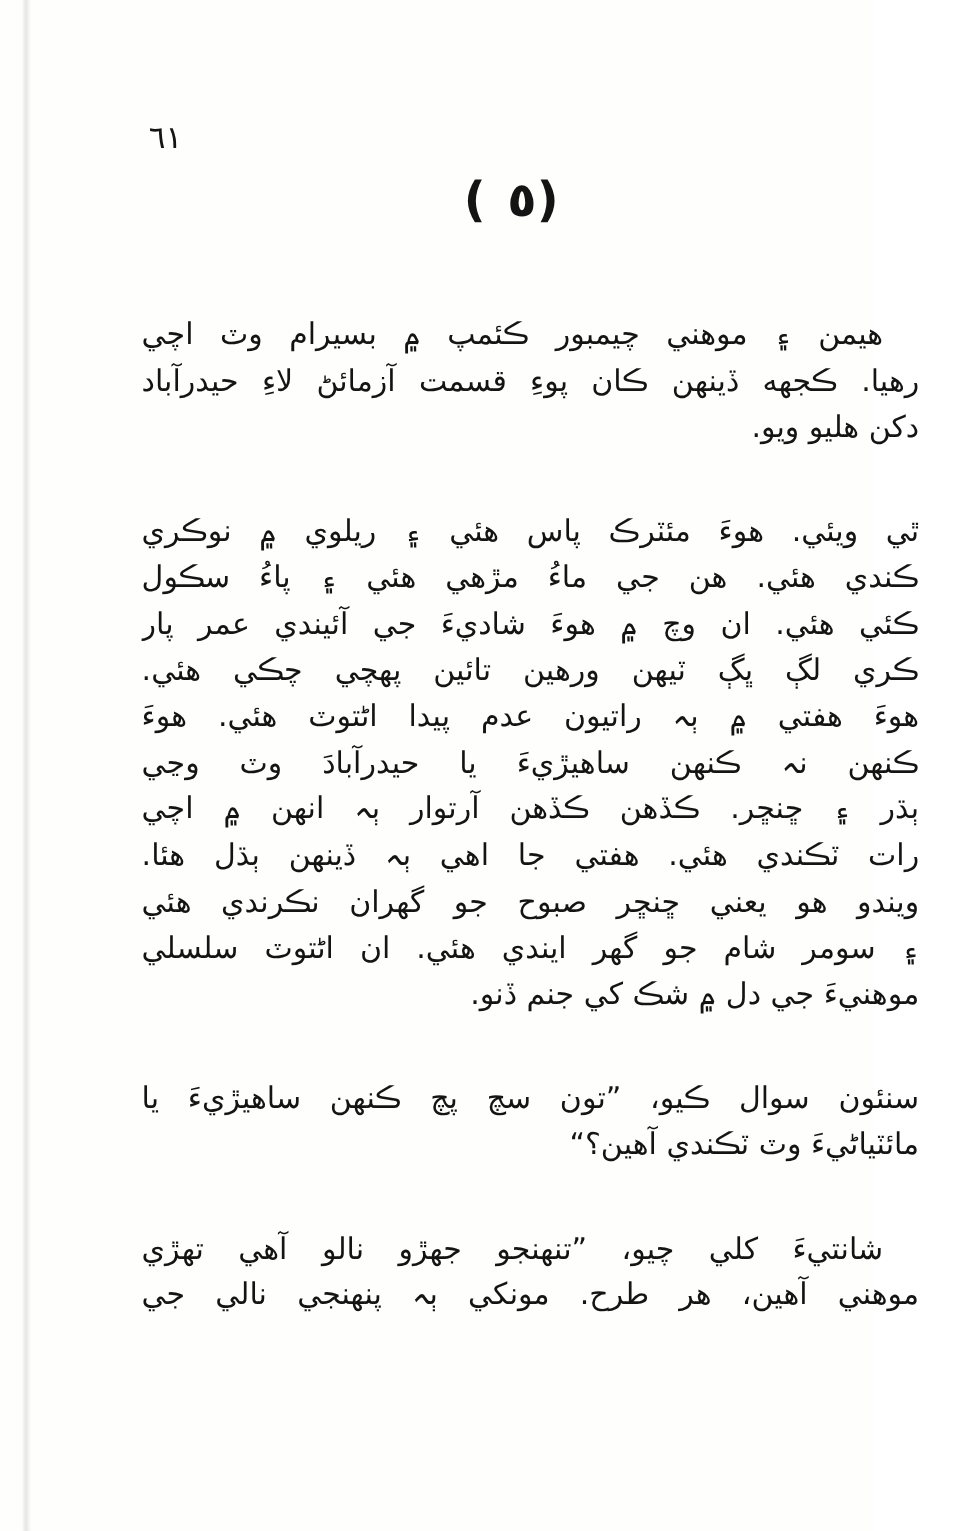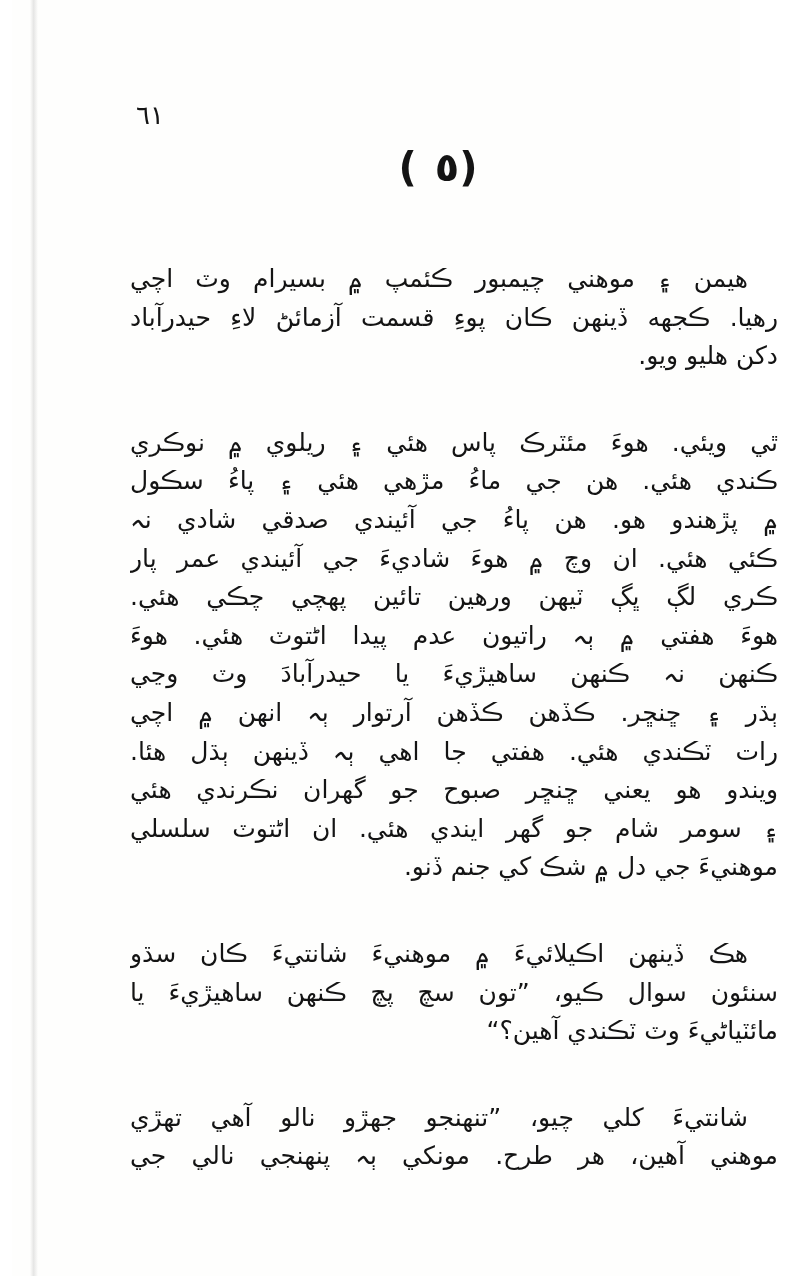--- a/index.html
+++ b/index.html
@@ -10,21 +10,21 @@
     body {
       width: 800px;
       height: 1276px;
       position: relative;
       overflow: hidden;
       font-family: "DejaVu Sans", sans-serif;
       color: #141414;
     }
     .page {
       position: absolute;
-      left: 12px; top: 0;
+      left: 0; top: 0;
       width: 728px; height: 1276px;
       background: #fefefd;
     }
     .gutter-shadow {
       position: absolute;
       left: 18px; top: 0;
       width: 8px; height: 1276px;
       background: linear-gradient(to right, rgba(0,0,0,0) 0%, rgba(120,120,120,0.18) 45%, rgba(0,0,0,0) 100%);
     }
     .page-number {
@@ -91,34 +91,32 @@
 
     <div class="para">
       <span class="line indent">هيمن ۽ موهني چيمبور ڪئمپ ۾ بسيرام وٽ اچي</span>
       <span class="line">رهيا. ڪجهه ڏينهن ڪان پوءِ قسمت آزمائڻ لاءِ حيدرآباد</span>
       <span class="line last">دکن هليو ويو.</span>
     </div>
 
     <div class="para">
       <span class="line">ٿي ويئي. هوءَ مئٽرڪ پاس هئي ۽ ريلوي ۾ نوڪري</span>
       <span class="line">ڪندي هئي. هن جي ماءُ مڙهي هئي ۽ پاءُ سڪول</span>
-      <span class="line">۾ پڙهندو هو. هن پاءُ جي آئيندي صدقي شادي نہ</span>
       <span class="line">ڪئي هئي. ان وچ ۾ هوءَ شاديءَ جي آئيندي عمر پار</span>
       <span class="line">ڪري لڳ ڀڳ ٽيهن ورهين تائين پهچي چڪي هئي.</span>
       <span class="line">هوءَ هفتي ۾ ٻہ راتيون عدم پيدا اڻتوٽ هئي. هوءَ</span>
       <span class="line">ڪنهن نہ ڪنهن ساهيڙيءَ يا حيدرآبادَ وٽ وڃي</span>
       <span class="line">ٻڌر ۽ ڇنڇر. ڪڏهن ڪڏهن آرتوار ٻہ انهن ۾ اچي</span>
       <span class="line">رات ٽڪندي هئي. هفتي جا اهي ٻہ ڏينهن ٻڌل هئا.</span>
       <span class="line">ويندو هو يعني ڇنڇر صبوح جو گهران نڪرندي هئي</span>
       <span class="line">۽ سومر شام جو گهر ايندي هئي. ان اڻتوٽ سلسلي</span>
       <span class="line last">موهنيءَ جي دل ۾ شڪ کي جنم ڏنو.</span>
     </div>
 
     <div class="para">
-      <span class="line indent">هڪ ڏينهن اڪيلائيءَ ۾ موهنيءَ شانتيءَ ڪان سڌو</span>
       <span class="line">سنئون سوال ڪيو، ”تون سچ پچ ڪنهن ساهيڙيءَ يا</span>
       <span class="line last">مائٽياڻيءَ وٽ ٽڪندي آهين؟“</span>
     </div>
 
     <div class="para">
       <span class="line indent">شانتيءَ کلي چيو، ”تنهنجو جهڙو نالو آهي تهڙي</span>
       <span class="line">موهني آهين، هر طرح. مونکي ٻہ پنهنجي نالي جي</span>
     </div>
   </div>
 </div>

